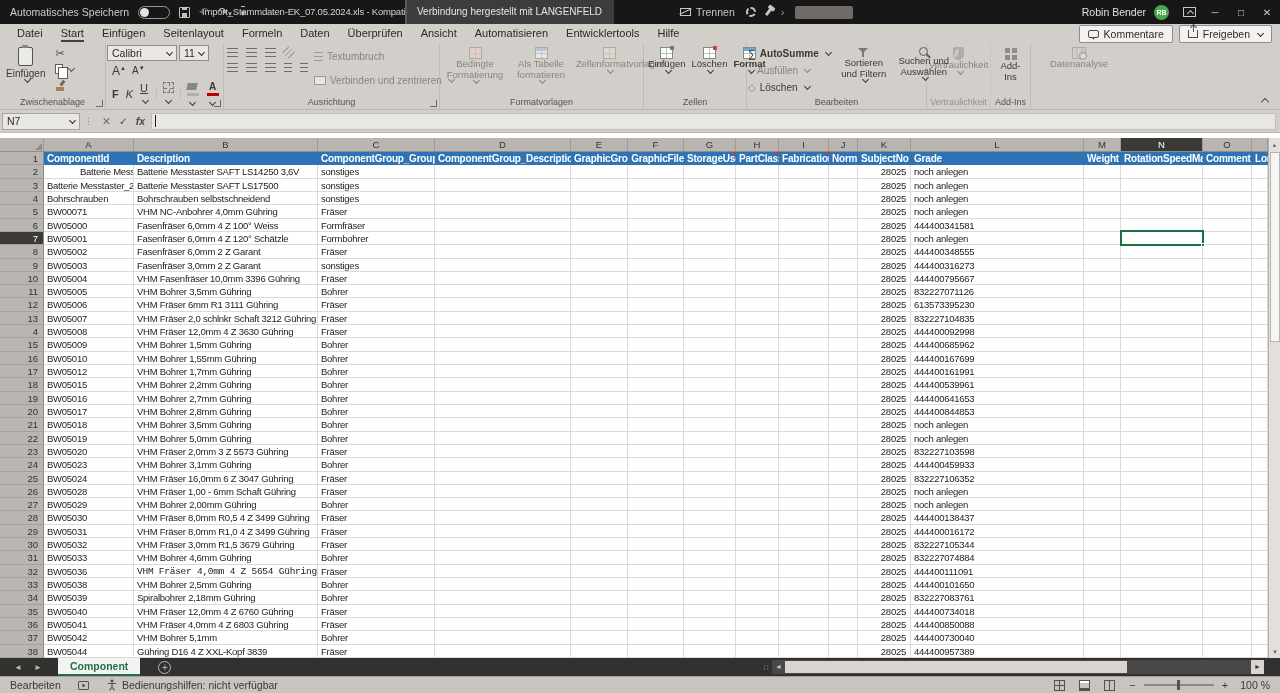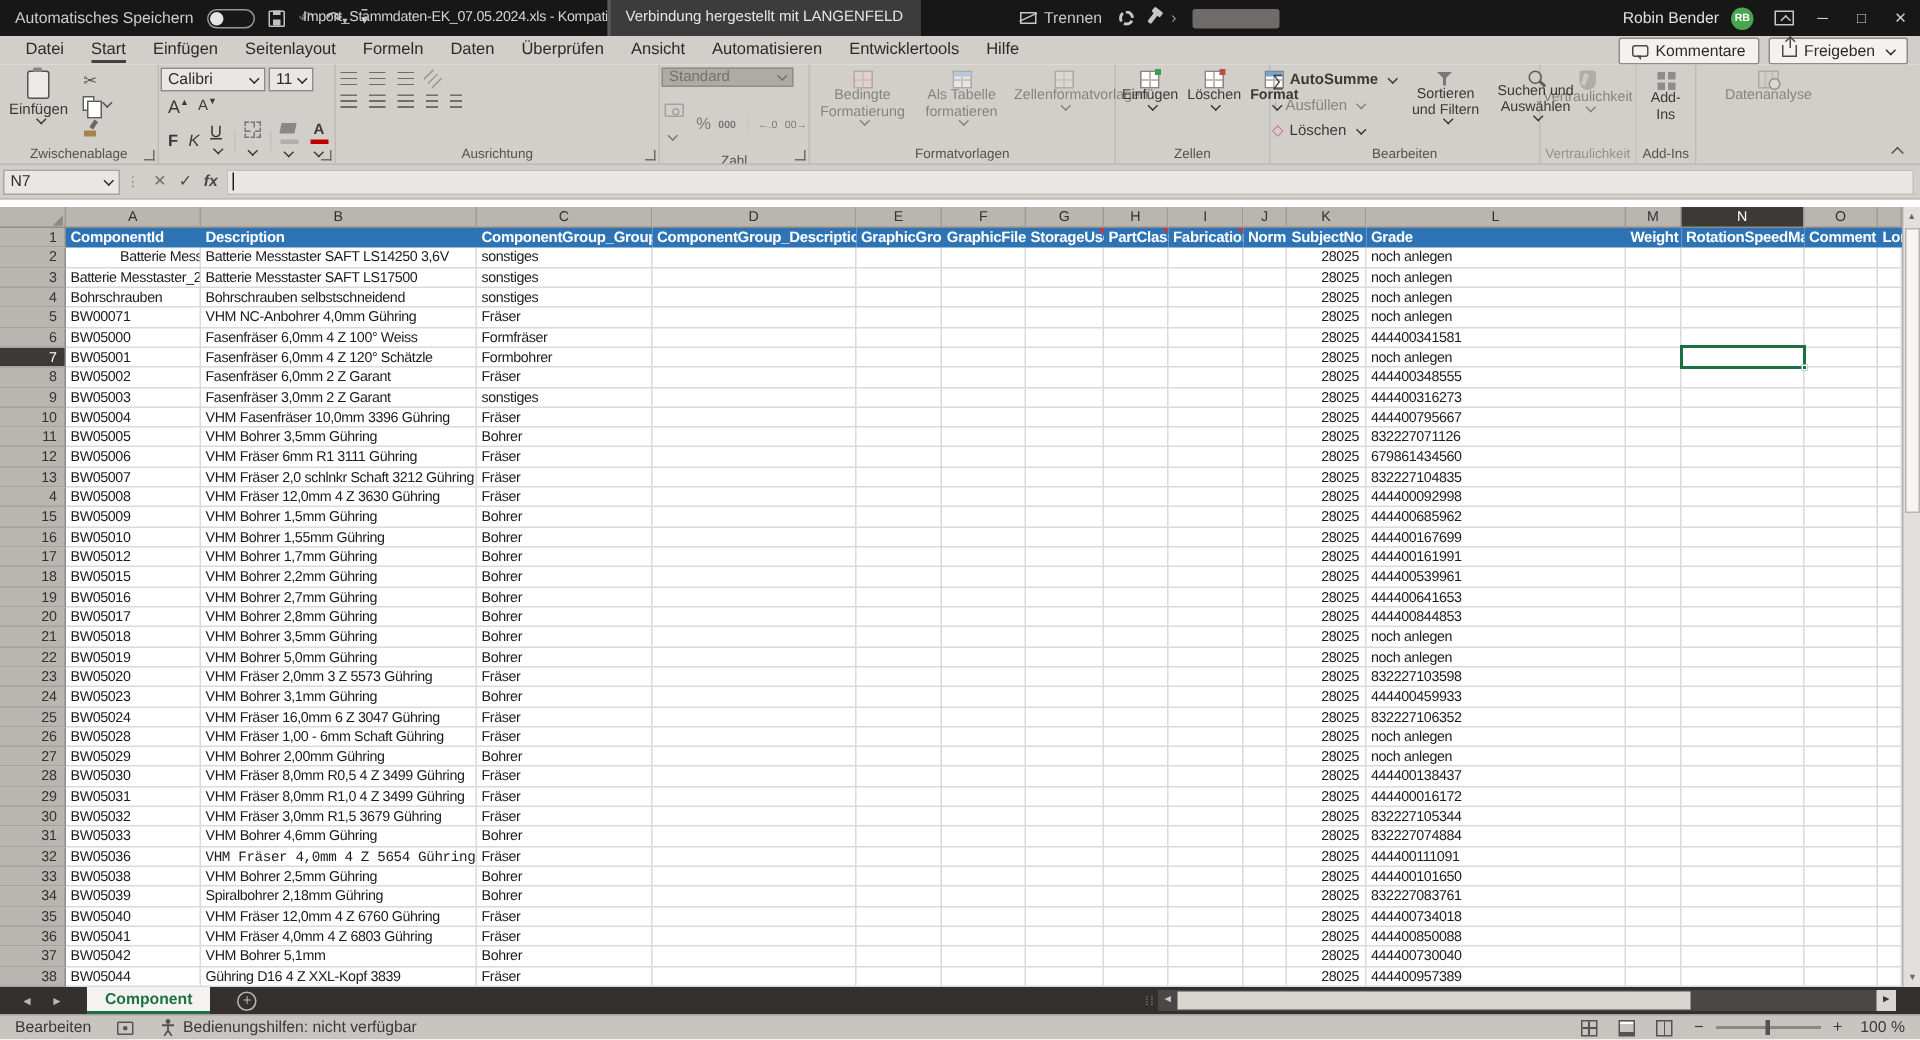--- a/index.html
+++ b/index.html
@@ -267,41 +267,36 @@
           <span class="ic-lines dim" style="transform:rotate(-45deg);width:9px"></span>
         </div>
         <div style="display:flex;gap:8px">
           <span class="ic-lines"></span>
           <span class="ic-lines"></span>
           <span class="ic-lines"></span>
           <span class="ic-lines" style="width:8px"></span>
           <span class="ic-lines" style="width:8px"></span>
         </div>
       </div>
+      <div style="display:flex;flex-direction:column;gap:7px;margin-top:3px" class="dim">
+        <span class="srow">
+            <span class="ic-lines" style="width:9px"></span>
+            <span>Textumbruch</span>
+          </span>
+        <span class="srow">
+            <span class="ic-merge"></span>
+            <span>Verbinden und zentrieren</span>
+            <span class="chev"></span>
+          </span>
+      </div>
     </div>
     <div class="glabel">Ausrichtung</div>
     <span class="launcher"></span>
   </div>
 
-  <div class="group" style="width:100px">
-    <div class="numfmt">
-        <span>Standard</span>
-        <span class="chev"></span>
-      </div>
-    <div style="display:flex;align-items:center;gap:5px;margin-top:7px;margin-left:2px" class="dim">
-      <span><span class="ic-money"></span><span class="chev"></span></span>
-      <span style="font-size:11px">%</span>
-      <span style="font-size:7px;font-weight:bold">000</span>
-      <span class="vsep"></span>
-      <span style="font-size:7px">←.0</span>
-      <span style="font-size:7px">00→</span>
-    </div>
-    <div class="glabel">Zahl</div>
-    <span class="launcher"></span>
-  </div>
 
   <div class="group" style="width:204px">
     <div class="gbody dim" style="justify-content:space-around;width:100%">
       <div class="mbtn">
           <span class="ic-grid cf"></span>
           <span style="width:62px">Bedingte Formatierung</span>
           <span class="chev"></span>
         </div>
       <div class="mbtn">
           <span class="ic-grid tb"></span>
@@ -658,21 +653,21 @@
         <div class="cell" style="width: 184px;">VHM Fräser 6mm R1 3111 Gühring</div>
         <div class="cell" style="width: 117px;">Fräser</div>
         <div class="cell" style="width: 136px;"></div>
         <div class="cell" style="width: 57px;"></div>
         <div class="cell" style="width: 56px;"></div>
         <div class="cell" style="width: 52px;"></div>
         <div class="cell" style="width: 43px;"></div>
         <div class="cell" style="width: 50px;"></div>
         <div class="cell" style="width: 29px;"></div>
         <div class="cell num" style="width: 53px;">28025</div>
-        <div class="cell" style="width: 173px;">679861434560</div>
+        <div class="cell" style="width: 173px;">613573395230</div>
         <div class="cell" style="width: 37px;"></div>
         <div class="cell" style="width: 82px;"></div>
         <div class="cell" style="width: 49px;"></div>
         <div class="cell" style="width: 16px;"></div>
       </div>
       <div class="grow">
         <div class="rowhead">13</div>
         <div class="cell" style="width: 90px;">BW05007</div>
         <div class="cell" style="width: 184px;">VHM Fräser 2,0  schlnkr Schaft 3212 Gühring</div>
         <div class="cell" style="width: 117px;">Fräser</div>

